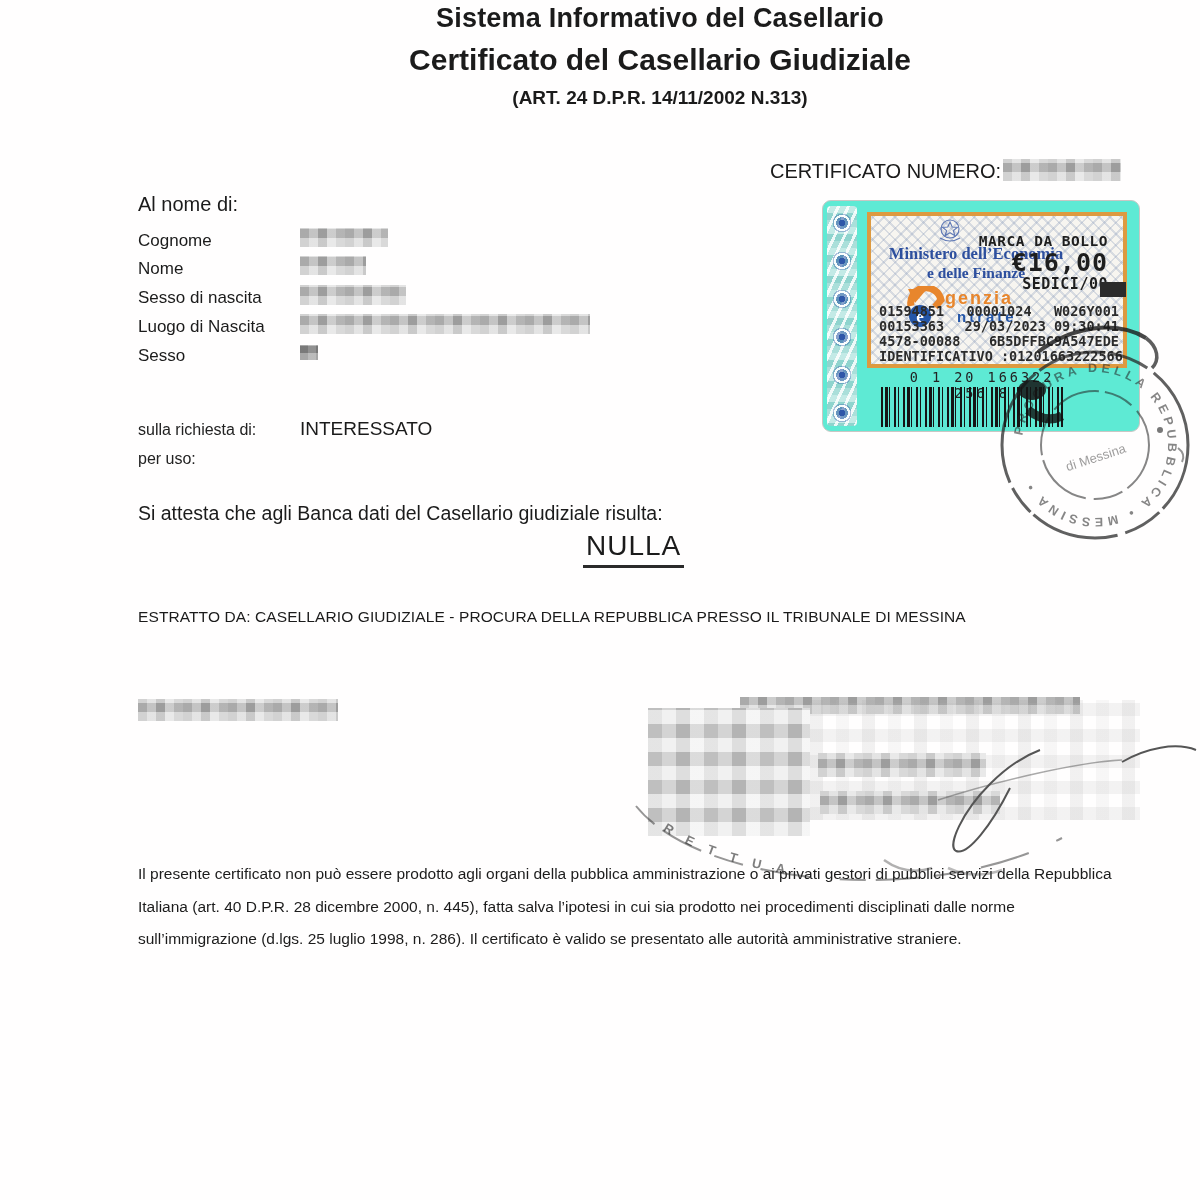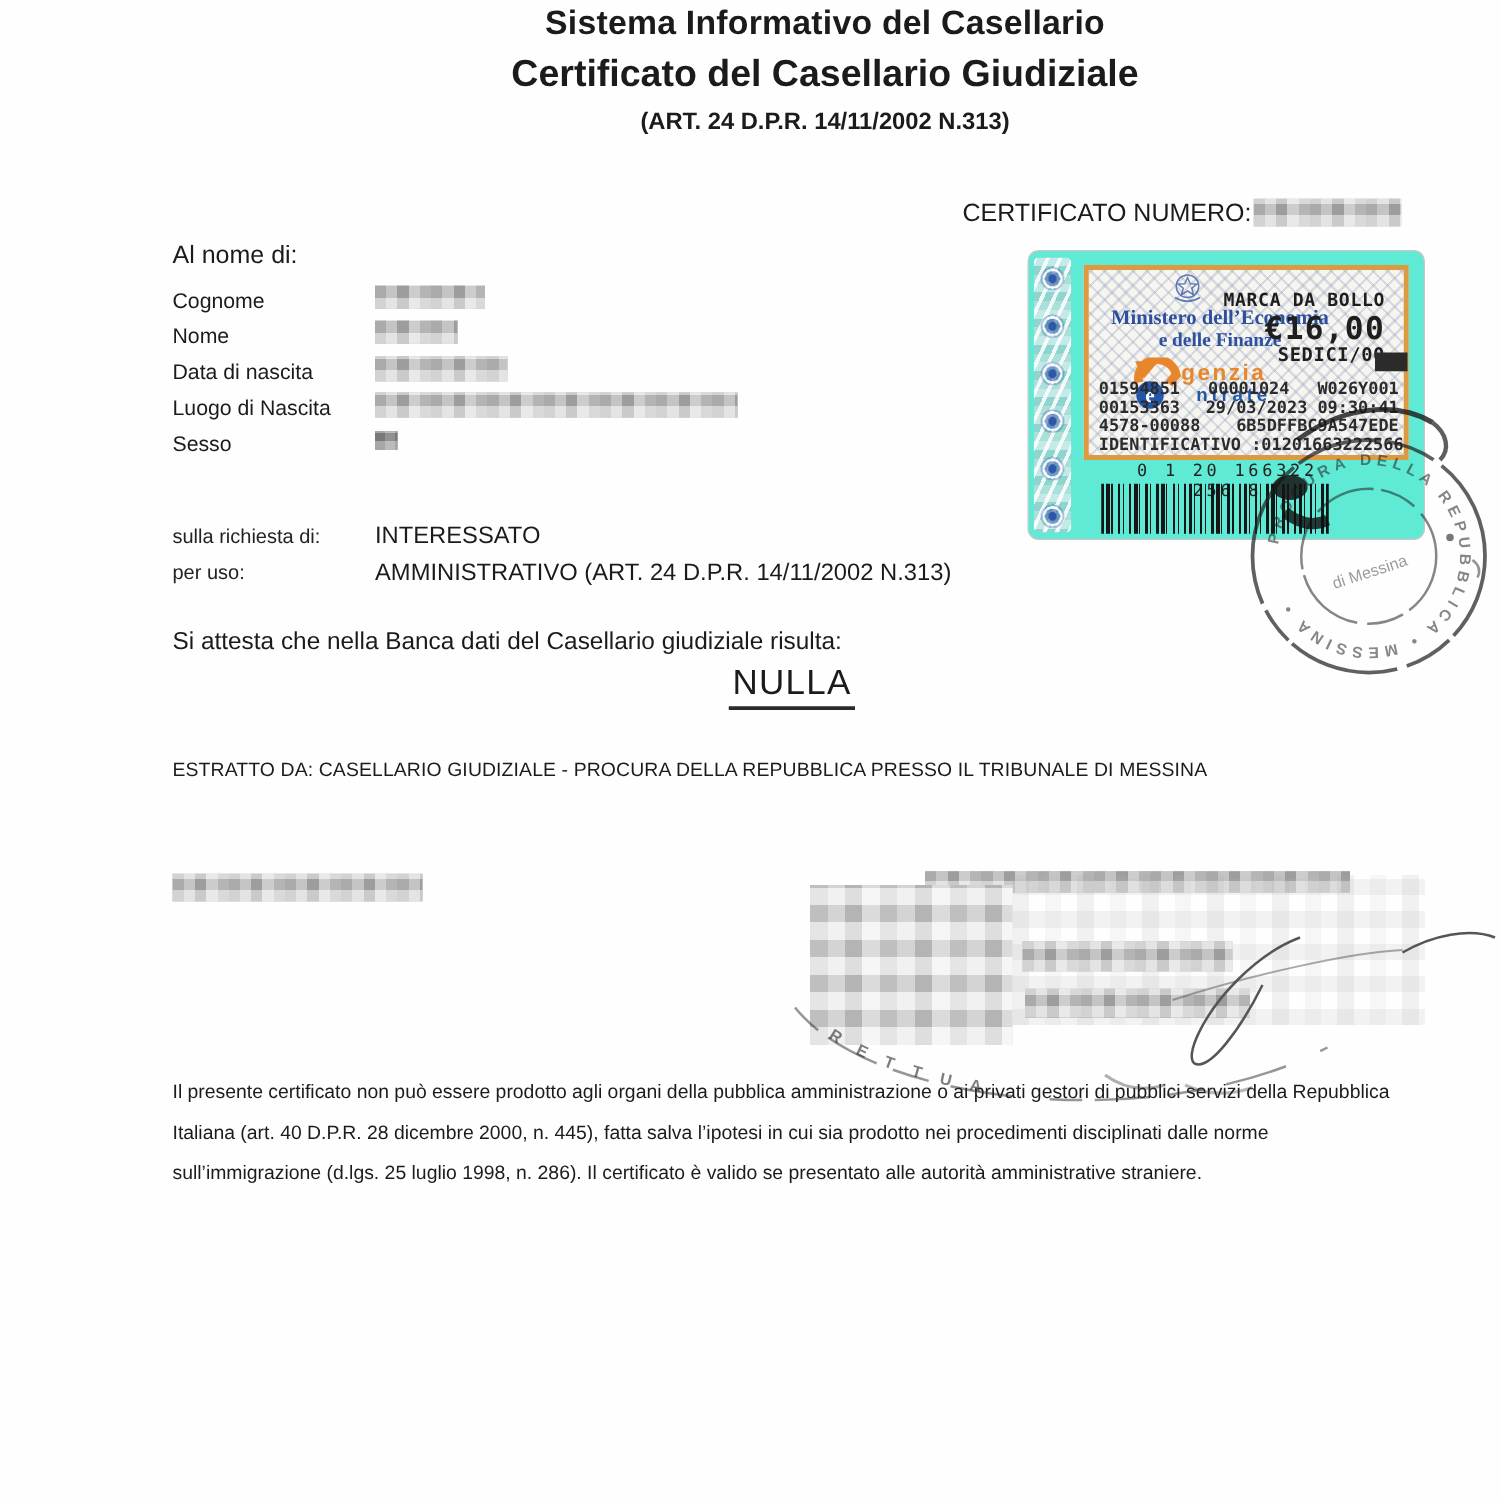--- a/index.html
+++ b/index.html
@@ -104,36 +104,35 @@
     <div class="h3">(ART. 24 D.P.R. 14/11/2002 N.313)</div>
   </div>
 
   <div class="abs certnum">CERTIFICATO NUMERO:</div>
   <div class="abs m-mid z2" style="left:1003px;top:159px;width:118px;height:22px;"></div>
 
   <div class="abs section-label">Al nome di:</div>
 
   <div class="abs fld" style="top:231px;">Cognome</div>
   <div class="abs fld" style="top:259px;">Nome</div>
-  <div class="abs fld" style="top:288px;">Data di nascita</div>
+  <div class="abs fld" style="top:288px;">Sesso di nascita</div>
   <div class="abs fld" style="top:317px;">Luogo di Nascita</div>
   <div class="abs fld" style="top:346px;">Sesso</div>
 
   <div class="abs m-mid z2" style="left:300px;top:228px;width:88px;height:19px;"></div>
   <div class="abs m-mid z2" style="left:300px;top:256px;width:66px;height:19px;"></div>
   <div class="abs m-mid z2" style="left:300px;top:285px;width:106px;height:20px;"></div>
   <div class="abs m-mid z2" style="left:300px;top:314px;width:290px;height:20px;"></div>
   <div class="abs m-dark z2" style="left:300px;top:345px;width:18px;height:15px;"></div>
 
   <div class="abs small-lab" style="top:421px;text-align:center;">sulla richiesta di:</div>
   <div class="abs req-val" style="top:418px;">INTERESSATO</div>
   <div class="abs small-lab" style="top:450px;">per uso:</div>
-  <div class="abs req-val" style="top:448px;">AMMINISTRATIVO (ART. 24 D.P.R. 14/11/2002 N.313)</div>
-
-  <div class="abs attest">Si attesta che nella Banca dati del Casellario giudiziale risulta:</div>
+
+  <div class="abs attest">Si attesta che agli Banca dati del Casellario giudiziale risulta:</div>
   <div class="abs nulla">NULLA</div>
 
   <div class="abs estratto">ESTRATTO DA: CASELLARIO GIUDIZIALE - PROCURA DELLA REPUBBLICA PRESSO IL TRIBUNALE DI MESSINA</div>
 
   <div class="abs stamp-card">
     <div class="guilloche"></div>
 
     <div class="obox">
       <svg class="abs" style="left:62px;top:0;" width="34" height="28" viewBox="0 0 34 28">
         <g fill="none" stroke="#4a67ad" stroke-width="1.2" opacity="0.85">

